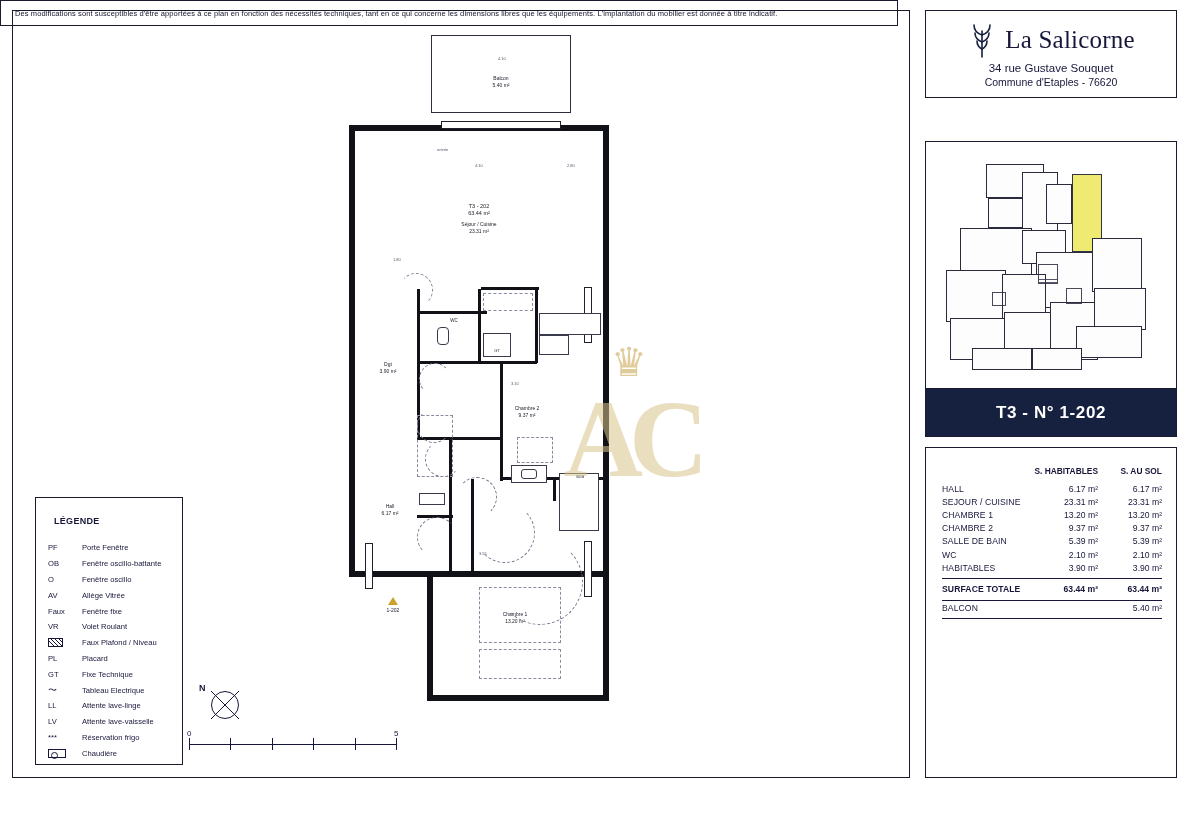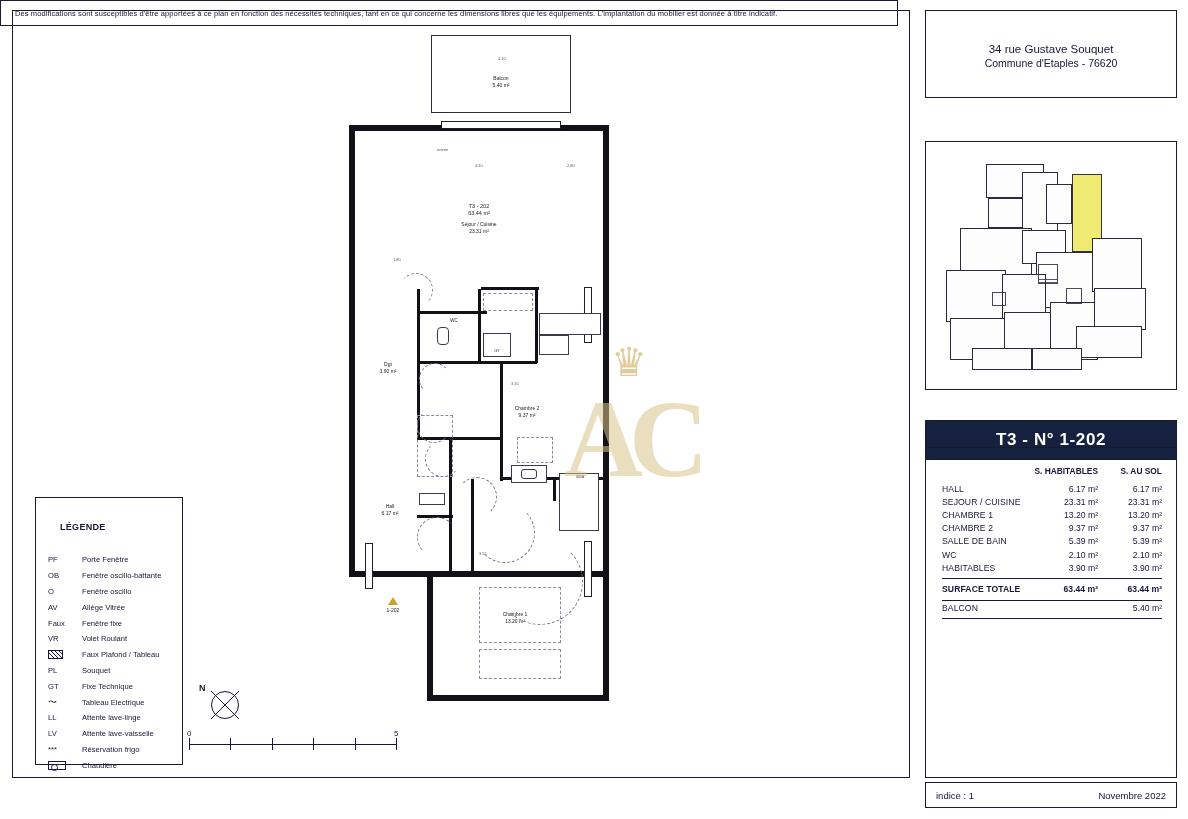--- a/index.html
+++ b/index.html
@@ -33,21 +33,21 @@
     display: flex; align-items: center;
   }
   #disclaimer-text {
     font-size: 7.5px; color: #13132b; padding-left: 14px; letter-spacing: .1px;
   }
 
   
   #logo-frame   { left: 925px; top: 10px;  width: 252px; height: 88px; }
   #level-frame  { left: 925px; top: 104px; width: 252px; height: 32px; }
   #key-frame    { left: 925px; top: 141px; width: 252px; height: 249px; }
-  #title-frame  { left: 925px; top: 420px; width: 252px; height: 40px; }
+  #title-frame  { left: 925px; top: 388px; width: 252px; height: 49px; }
   #areas-frame  { left: 925px; top: 447px; width: 252px; height: 331px; }
   #index-frame  { left: 925px; top: 782px; width: 252px; height: 26px; display:flex; align-items:center; }
 
   
   #brand {
     position: absolute; left: 18px; top: 16px; width: 215px; height: 62px;
   }
   #brand .groupe {
     position: absolute; left: 0px; top: 4px;
     font-size: 8px; letter-spacing: 1.6px; color: #16163a;
@@ -129,21 +129,21 @@
   
   #index-row { display: flex; width: 100%; justify-content: space-between; padding: 0 10px; }
   #index-row span { font-size: 9.5px; color: #16163a; }
 
   
   #legend {
     position: absolute; left: 22px; top: 486px; width: 148px; height: 268px;
     border: 1px solid #1a1a2e; background: #fff;
   }
   #legend h4 {
-    margin: 12px; padding: 12px 0 8px 12px;
+    margin: 6px; padding: 12px 0 8px 12px;
     font-size: 9px; font-weight: 700; color: #16163a; letter-spacing: .3px;
   }
   .leg-row { display: flex; align-items: center; padding: 0 0 0 12px; height: 15.8px; }
   .leg-code { width: 34px; font-size: 7.6px; color: #16163a; }
   .leg-label { font-size: 7.6px; color: #16163a; }
   .leg-sym { width: 34px; display: flex; align-items: center; }
   .sym-hatch {
     width: 15px; height: 9px;
     background: repeating-linear-gradient(45deg,#16163a 0,#16163a .6px,transparent .6px,transparent 3px);
     border: .6px solid #16163a;
@@ -370,25 +370,25 @@
         <div class="leg-label">Fenêtre fixe</div>
       </div>
       <div class="leg-row">
         <div class="leg-code">VR</div>
         <div class="leg-label">Volet Roulant</div>
       </div>
       <div class="leg-row">
         <div class="leg-sym">
             <span class="sym-hatch"></span>
           </div>
-        <div class="leg-label">Faux Plafond / Tableau</div>
+        <div class="leg-label">Faux Plafond / Niveau</div>
       </div>
       <div class="leg-row">
         <div class="leg-code">PL</div>
-        <div class="leg-label">Souquet</div>
+        <div class="leg-label">Placard</div>
       </div>
       <div class="leg-row">
         <div class="leg-code">GT</div>
         <div class="leg-label">Fixe Technique</div>
       </div>
       <div class="leg-row">
         <div class="leg-sym">
             <span class="sym-wave">〜</span>
           </div>
         <div class="leg-label">Tableau Electrique</div>
@@ -434,20 +434,34 @@
       <div class="lbl" style="left:205px;">5</div>
     </div>
   </div>
 
   <div id="disclaimer-frame">
     <div id="disclaimer-text">Des modifications sont susceptibles d'être apportées à ce plan en fonction des nécessités techniques, tant en ce qui concerne les dimensions libres que les équipements. L'implantation du mobilier est donnée à titre indicatif.</div>
   </div>
 
   <div class="frame" id="logo-frame">
     <div id="salicorne">
+      <div id="sal-row">
+        <svg width="30" height="38" viewBox="0 0 30 38">
+          <g stroke="#16213f" stroke-width="1.6" fill="none" stroke-linecap="round">
+            <path d="M15 36 L15 10"></path>
+            <path d="M15 14 C9 12, 7 8, 7 4"></path>
+            <path d="M15 14 C21 12, 23 8, 23 4"></path>
+            <path d="M15 21 C10 19, 8 16, 8 12"></path>
+            <path d="M15 21 C20 19, 22 16, 22 12"></path>
+            <path d="M15 28 C11 26, 10 23, 10 20"></path>
+            <path d="M15 28 C19 26, 20 23, 20 20"></path>
+          </g>
+        </svg>
+        <div id="sal-name">La Salicorne</div>
+      </div>
       <div id="sal-addr1">34 rue Gustave Souquet</div>
       <div id="sal-addr2">Commune d'Etaples - 76620</div>
     </div>
   </div>
 
 
   <div class="frame" id="key-frame">
     <div id="keyplan">
       <div class="kp-block" style="left:60px; top:22px; width:58px; height:34px;"></div>
       <div class="kp-block" style="left:62px; top:56px; width:54px; height:30px;"></div>
@@ -547,20 +561,14 @@
           <td class="lbl">BALCON</td>
           <td class="num"></td>
           <td class="num">5.40 m²</td>
         </tr>
       </tbody>
         </table>
       <div class="rule"></div>
     </div>
   </div>
 
-  <div class="frame" id="index-frame">
-    <div id="index-row">
-      <span>indice : 1</span>
-      <span>Novembre 2022</span>
-    </div>
-  </div>
 
 </div>
 
 </body></html>

